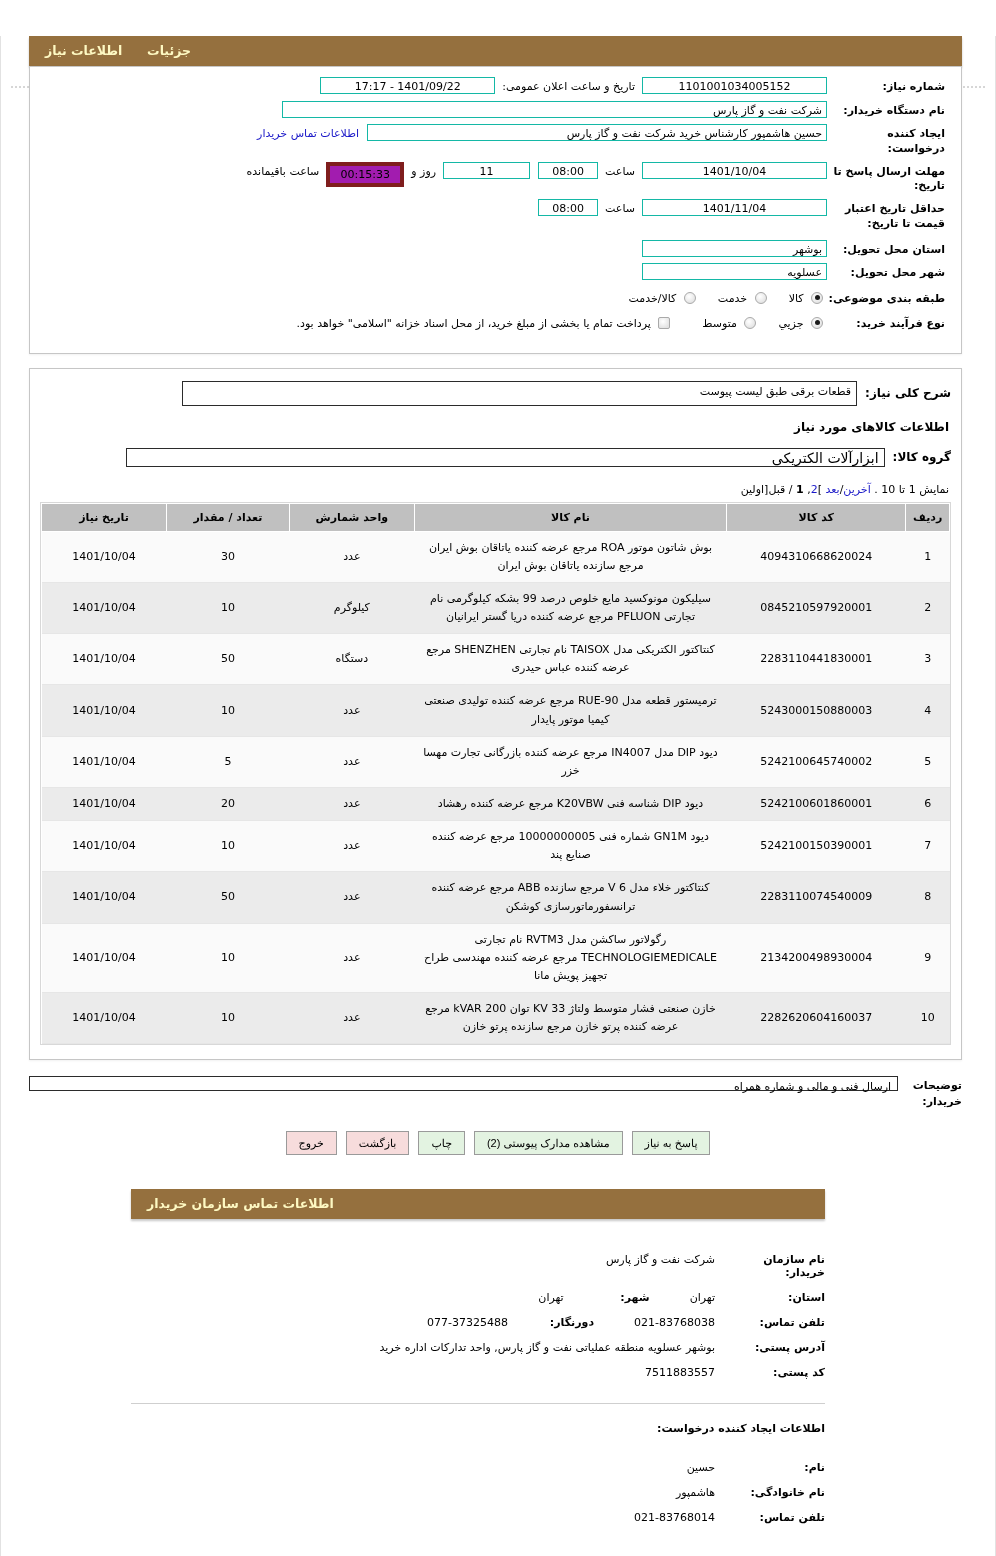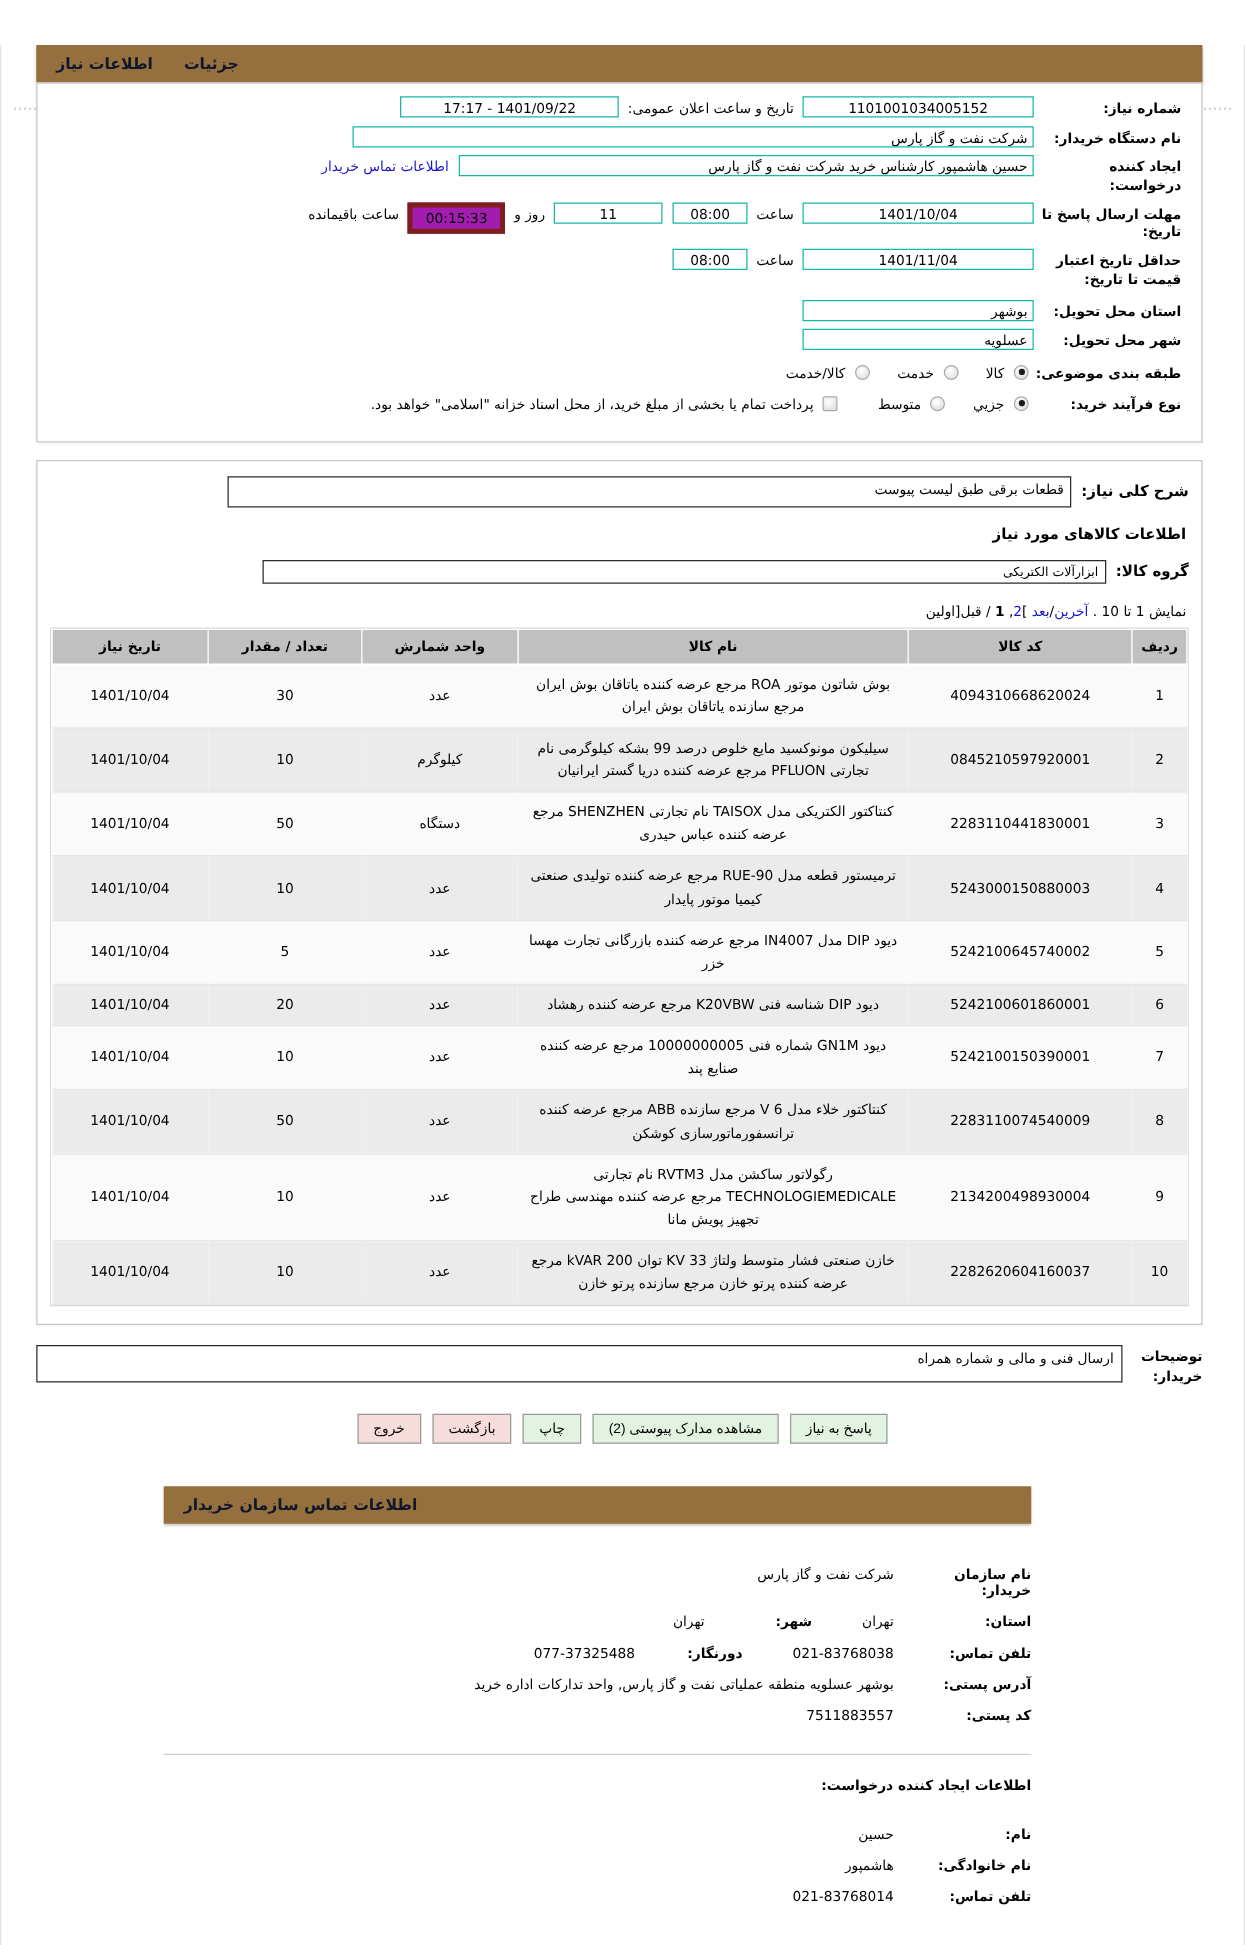--- a/index.html
+++ b/index.html
@@ -47,21 +47,21 @@
     height: 420px;
     pointer-events: none;
     z-index: 0;
     opacity: .5;
   }
   .content { position: relative; z-index: 2; }
 
   
   .sectionbar {
     background: #95703e;
-    color: #0f172a;
+    color: #fef9c3;
     font-weight: bold;
     font-size: 12.5px;
     padding: 7px 0 8px 0;
     text-align: left;
     box-shadow: 0 2px 2px rgba(0,0,0,.22);
   }
   .sectionbar .inner { padding-left: 16px; }
   .bar-main {
     margin: 36px 33px 0 28px;
   }
@@ -174,21 +174,21 @@
     height: 25px; line-height: 19px;
     width: 675px; font-size: 11px; padding: 0 5px;
     text-align: right; box-sizing: border-box;
   }
   .subtitle { font-weight: bold; font-size: 12px; margin: 14px 0 14px 0; text-align: right; padding-right: 2px; }
   .group-row { display: flex; align-items: center; margin-bottom: 16px; }
   .group-lbl { font-weight: bold; font-size: 12px; padding-left: 8px; white-space: nowrap; }
   .group-box {
     border: 1px solid #2b2b2b;
     height: 19px; line-height: 19px;
-    width: 675px; font-size: 10px; padding: 0 5px;
+    width: 759px; font-size: 14px; padding: 0 5px;
     text-align: right; box-sizing: border-box;
   }
   .pager { font-size: 11px; text-align: right; margin: 0 2px 6px 0; }
   .pager a { color: #1a18c8; text-decoration: none; }
   .pager b { font-weight: bold; }
 
   
   table.goods {
     width: 100%;
     border-collapse: collapse;
@@ -219,21 +219,21 @@
   .table-wrap { border: 1px solid #d8d8d8; }
 
   
   .notes-row { display:flex; align-items:flex-start; margin: 16px 33px 0 28px; }
   .notes-lbl {
     font-weight: bold; font-size: 11px; width: 64px; flex:0 0 64px;
     text-align: right; line-height: 1.4; padding-top: 2px;
   }
   .notes-box {
     border: 1px solid #2b2b2b; flex: 1;
-    height: 30px; font-size: 11px; padding: 3px 6px; box-sizing: border-box;
+    height: 15px; font-size: 11px; padding: 3px 6px; box-sizing: border-box;
     text-align: right;
   }
 
   
   .btnrow { display:flex; justify-content:center; gap:9px; margin: 22px 0 0 0; }
   .btn {
     border: 1px solid #9a9a9a;
     font-size: 11px;
     padding: 4px 12px;
     cursor: pointer;

